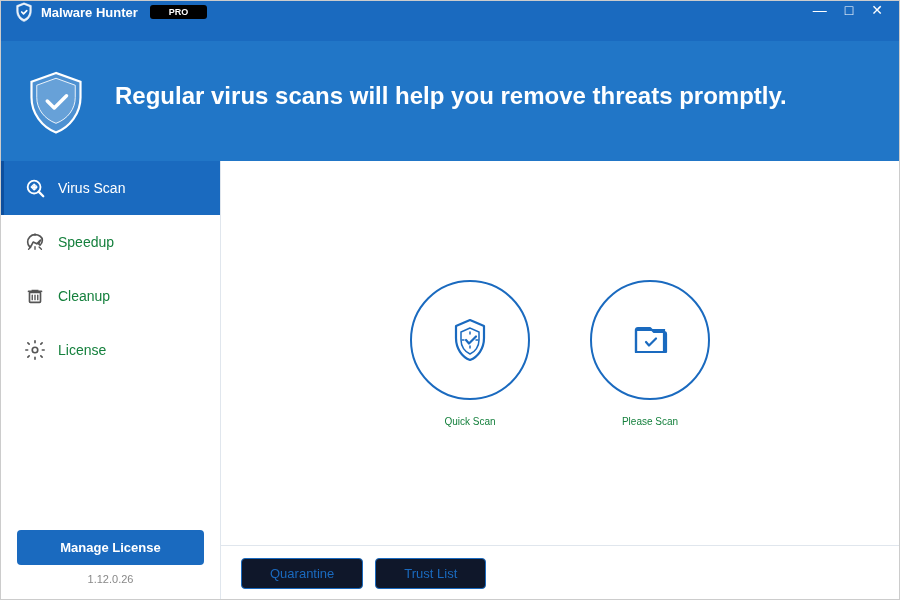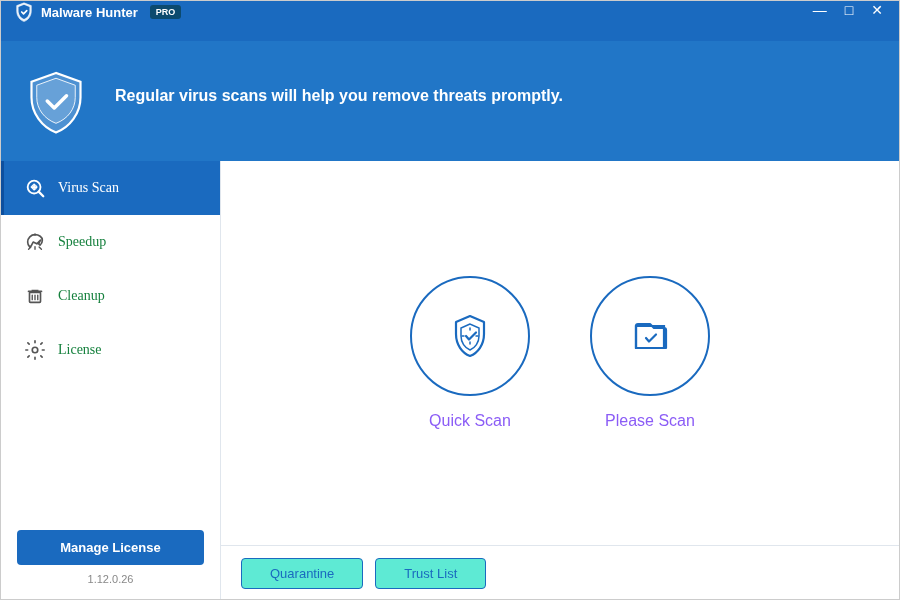--- a/index.html
+++ b/index.html
@@ -33,25 +33,25 @@
       width: 22px;
       height: 22px;
     }
     .titlebar-appname {
       font-size: 13px;
       font-weight: 600;
       color: white;
       margin-right: 6px;
     }
     .pro-badge {
-      background: #0c4a6e;
+      background: #000000;
       color: white;
       font-size: 9px;
       font-weight: 700;
-      padding: 2px 6px;
+      padding: 2px 19px;
       border-radius: 3px;
     }
     .titlebar-controls {
       display: flex;
       gap: 10px;
       align-items: center;
     }
     .titlebar-btn {
       color: white;
       font-size: 14px;
@@ -71,21 +71,21 @@
       padding: 0 30px 0 20px;
       gap: 24px;
     }
     .header-shield {
       width: 70px;
       height: 70px;
       flex-shrink: 0;
     }
     .header-text h2 {
       color: white;
-      font-size: 16px;
+      font-size: 24px;
       font-weight: 700;
       margin-bottom: 10px;
     }
     .header-text p {
       color: rgba(255,255,255,0.85);
       font-size: 13px;
     }
 
     
     .main-layout {
@@ -97,21 +97,20 @@
     .sidebar {
       width: 220px;
       background: white;
       border-right: 1px solid #e0e6ed;
       display: flex;
       flex-direction: column;
       flex-shrink: 0;
     }
     .nav-items {
       flex: 1;
-      font-family: Liberation Serif, serif;
     }
     .nav-item {
       display: flex;
       align-items: center;
       gap: 12px;
       padding: 16px 20px;
       cursor: pointer;
       color: #15803d;
       font-size: 14px;
       border-left: 3px solid transparent;
@@ -179,33 +178,33 @@
       display: flex;
       align-items: center;
       justify-content: center;
       transition: background 0.2s;
     }
     .scan-circle svg {
       width: 56px;
       height: 56px;
     }
     .scan-label {
-      font-size: 16px;
-      color: #8b5cf6;
+      font-size: 10px;
+      color: #15803d;
       font-weight: 500;
     }
     .content-footer {
       border-top: 1px solid #e0e6ed;
       padding: 12px 20px;
       display: flex;
       gap: 12px;
     }
     .footer-btn {
       border: 1.5px solid #1a6abf;
-      background: #5eead4;
+      background: #0f172a;
       color: #1a6abf;
       padding: 7px 28px;
       border-radius: 4px;
       font-size: 13px;
       cursor: pointer;
     }
   </style>
 </head>
 <body>
 

